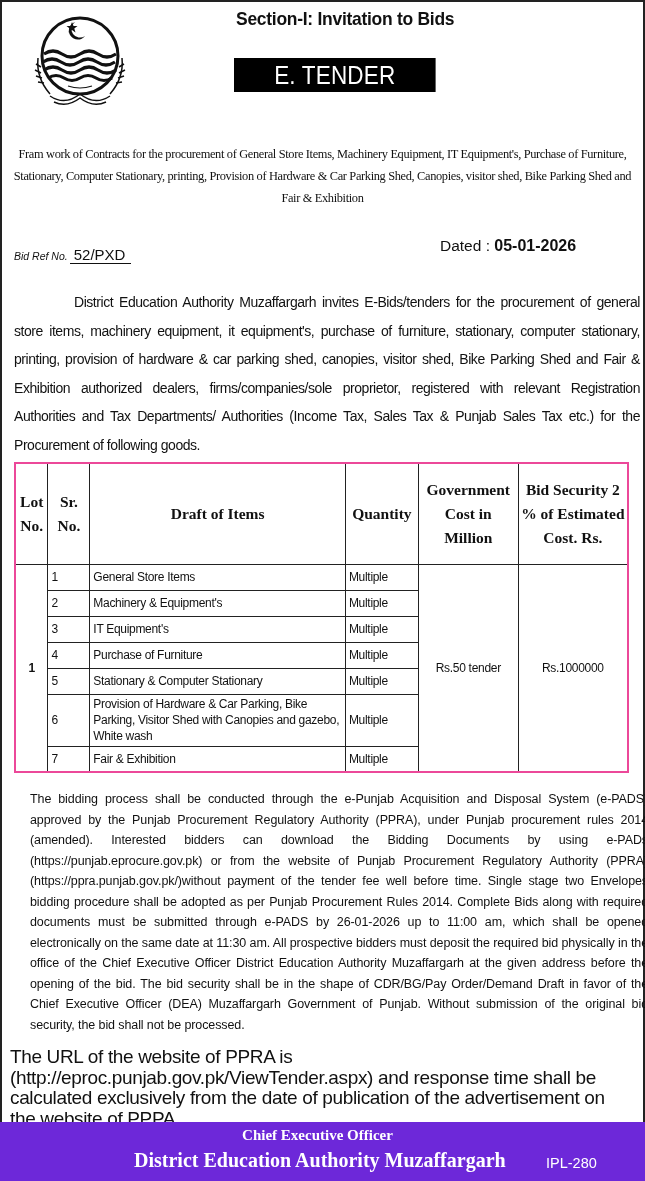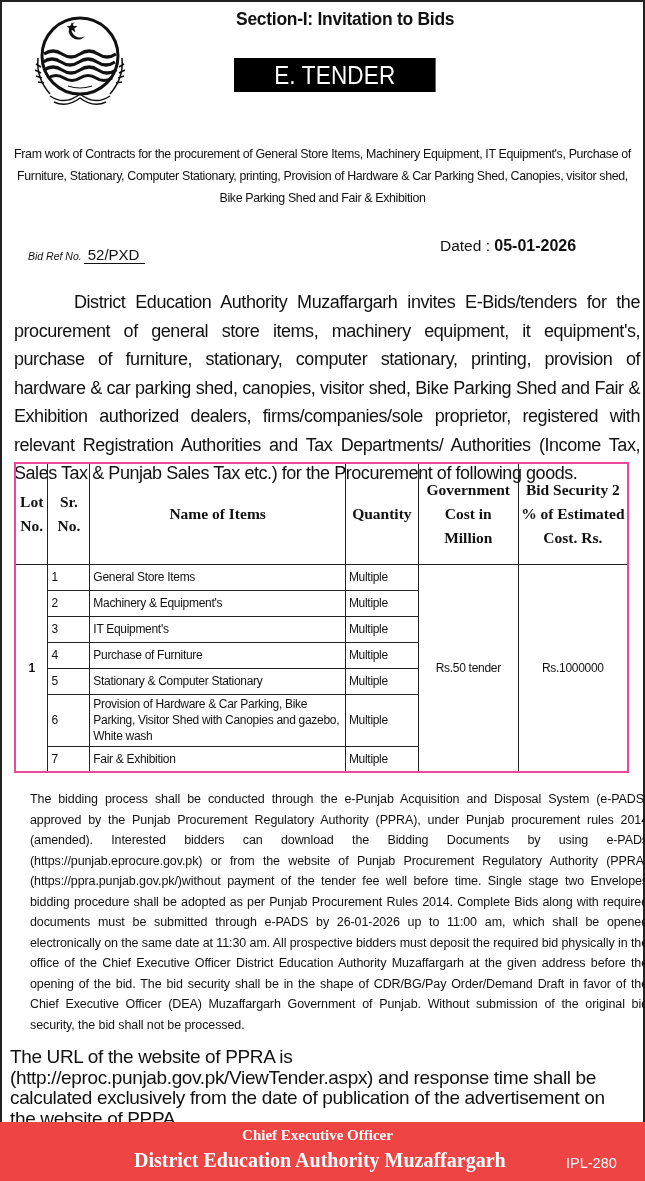--- a/index.html
+++ b/index.html
@@ -13,28 +13,28 @@
 
   .section-title { position: absolute; left: 236px; top: 8px;
                    font-family: "Liberation Sans Narrow", "Liberation Sans", sans-serif;
                    font-weight: bold; font-size: 19px; letter-spacing: -0.3px; transform: scaleX(0.92); transform-origin: left; }
 
   .tender-banner { position: absolute; left: 234px; top: 58px; width: 224px; height: 34px;
                    background: #000; color: #fff; font-size: 25px; text-align: center; line-height: 34px;
                    transform: scaleX(0.9); transform-origin: left; letter-spacing: 0.2px; }
 
   .framework { position: absolute; left: 10px; top: 143px; width: 625px; text-align: center;
-               font-size: 12.4px; line-height: 22px; letter-spacing: -0.35px; }
+               font-size: 12.4px; line-height: 22px; letter-spacing: -0.35px; font-family: Liberation Serif, serif; }
 
-  .bidref { position: absolute; left: 28px; top: 246px; font-size: 10.5px; font-style: italic; }
+  .bidref { position: absolute; left: 14px; top: 246px; font-size: 10.5px; font-style: italic; }
   .bidref .val { font-style: normal; font-size: 15px; border-bottom: 1px solid #111; padding: 0 6px 0 4px; margin-left: 2px; }
   .dated { position: absolute; left: 440px; top: 237px; font-size: 15.5px; }
   .dated b { font-size: 16px; }
 
-  .intro { position: absolute; left: 14px; top: 288px; width: 626px; font-size: 18px; line-height: 28.5px;
+  .intro { position: absolute; left: 14px; top: 288px; width: 626px; font-size: 14px; line-height: 28.5px;
            text-align: justify; text-indent: 60px; letter-spacing: -0.45px; font-family: "Liberation Sans Narrow","Liberation Sans", sans-serif; }
 
   table.items { position: absolute; left: 14px; top: 462px; width: 615px; border-collapse: collapse;
                 font-family: "Liberation Serif", serif; font-size: 12.5px; }
   table.items th, table.items td { border: 1px solid #222; }
   table.items th { font-weight: bold; font-size: 15.5px; line-height: 24px; text-align: center; vertical-align: middle; padding: 2px 2px; }
   table.items thead tr { height: 101px; }
   table.items { border: 2px solid #ec4899; }
   table.items td { font-family: "Liberation Sans", sans-serif; font-size: 12px; letter-spacing: -0.3px; padding: 0 3px; height: 26px; vertical-align: middle; }
   td.sr { width: 42px; text-align: left; }
@@ -42,25 +42,25 @@
   td.lot { text-align: center; font-weight: bold; font-size: 13px; }
   td.merged { text-align: center; }
   td.name { line-height: 16px; }
 
   .process { position: absolute; left: 30px; top: 789px; width: 618px; font-size: 12.5px; line-height: 20.5px;
              text-align: justify; letter-spacing: -0.1px; }
 
   .url-note { position: absolute; left: 10px; top: 1047px; width: 600px; font-size: 19px; line-height: 20.5px;
               letter-spacing: -0.35px; }
 
-  .footer { position: absolute; left: 0; top: 1122px; width: 645px; height: 59px; background: #ef4444; color: #fff; }
+  .footer { position: absolute; left: 0; top: 1122px; width: 645px; height: 59px; background: #6d28d9; color: #fff; }
   .footer .l1 { position: absolute; left: 0; width: 645px; top: 5px; text-align: center; font-weight: bold; font-size: 15px;
                 font-family: "Liberation Serif", serif; padding-right: 10px; }
   .footer .l2 { position: absolute; left: 134px; top: 27px; font-weight: bold; font-size: 20px; font-family: "Liberation Serif", serif; }
-  .footer .code { position: absolute; left: 566px; top: 33px; font-size: 14.5px; }
+  .footer .code { position: absolute; left: 546px; top: 33px; font-size: 14.5px; }
 </style>
 </head>
 <body>
 
 <div class="frame"></div>
 
 <svg class="logo" viewBox="0 0 104 104">
   <circle cx="52" cy="48" r="38" fill="none" stroke="#111" stroke-width="3"></circle>
   <path d="M47 14 a9 9 0 1 0 10 14 a7 7 0 1 1 -10 -14z" fill="#111"></path>
   <polygon points="44,14 45.5,18 49.5,18 46.3,20.5 47.5,24.5 44,22 40.5,24.5 41.7,20.5 38.5,18 42.5,18" fill="#111"></polygon>
@@ -93,21 +93,21 @@
   <span>Dated : </span><b>05-01-2026</b>
 </div>
 
 <div class="intro">District Education Authority Muzaffargarh invites E-Bids/tenders for the procurement of general store items, machinery equipment, it equipment's, purchase of furniture, stationary, computer stationary, printing, provision of hardware &amp; car parking shed, canopies, visitor shed, Bike Parking Shed and Fair &amp; Exhibition authorized dealers, firms/companies/sole proprietor, registered with relevant Registration Authorities and Tax Departments/ Authorities (Income Tax, Sales Tax &amp; Punjab Sales Tax etc.) for the Procurement of following goods.</div>
 
 <table class="items">
   <thead>
     <tr>
       <th style="width:33px">Lot No.</th>
       <th style="width:42px">Sr. No.</th>
-      <th style="width:257px">Name of Items</th>
+      <th style="width:257px">Draft of Items</th>
       <th style="width:73px">Quantity</th>
       <th style="width:100px">Government Cost in Million</th>
       <th style="width:110px">Bid Security 2 % of Estimated Cost. Rs.</th>
     </tr>
   </thead>
   <tbody>
     <tr>
       <td class="lot" rowspan="7">1</td>
       <td class="sr">1</td>
       <td class="name">General Store Items</td>

